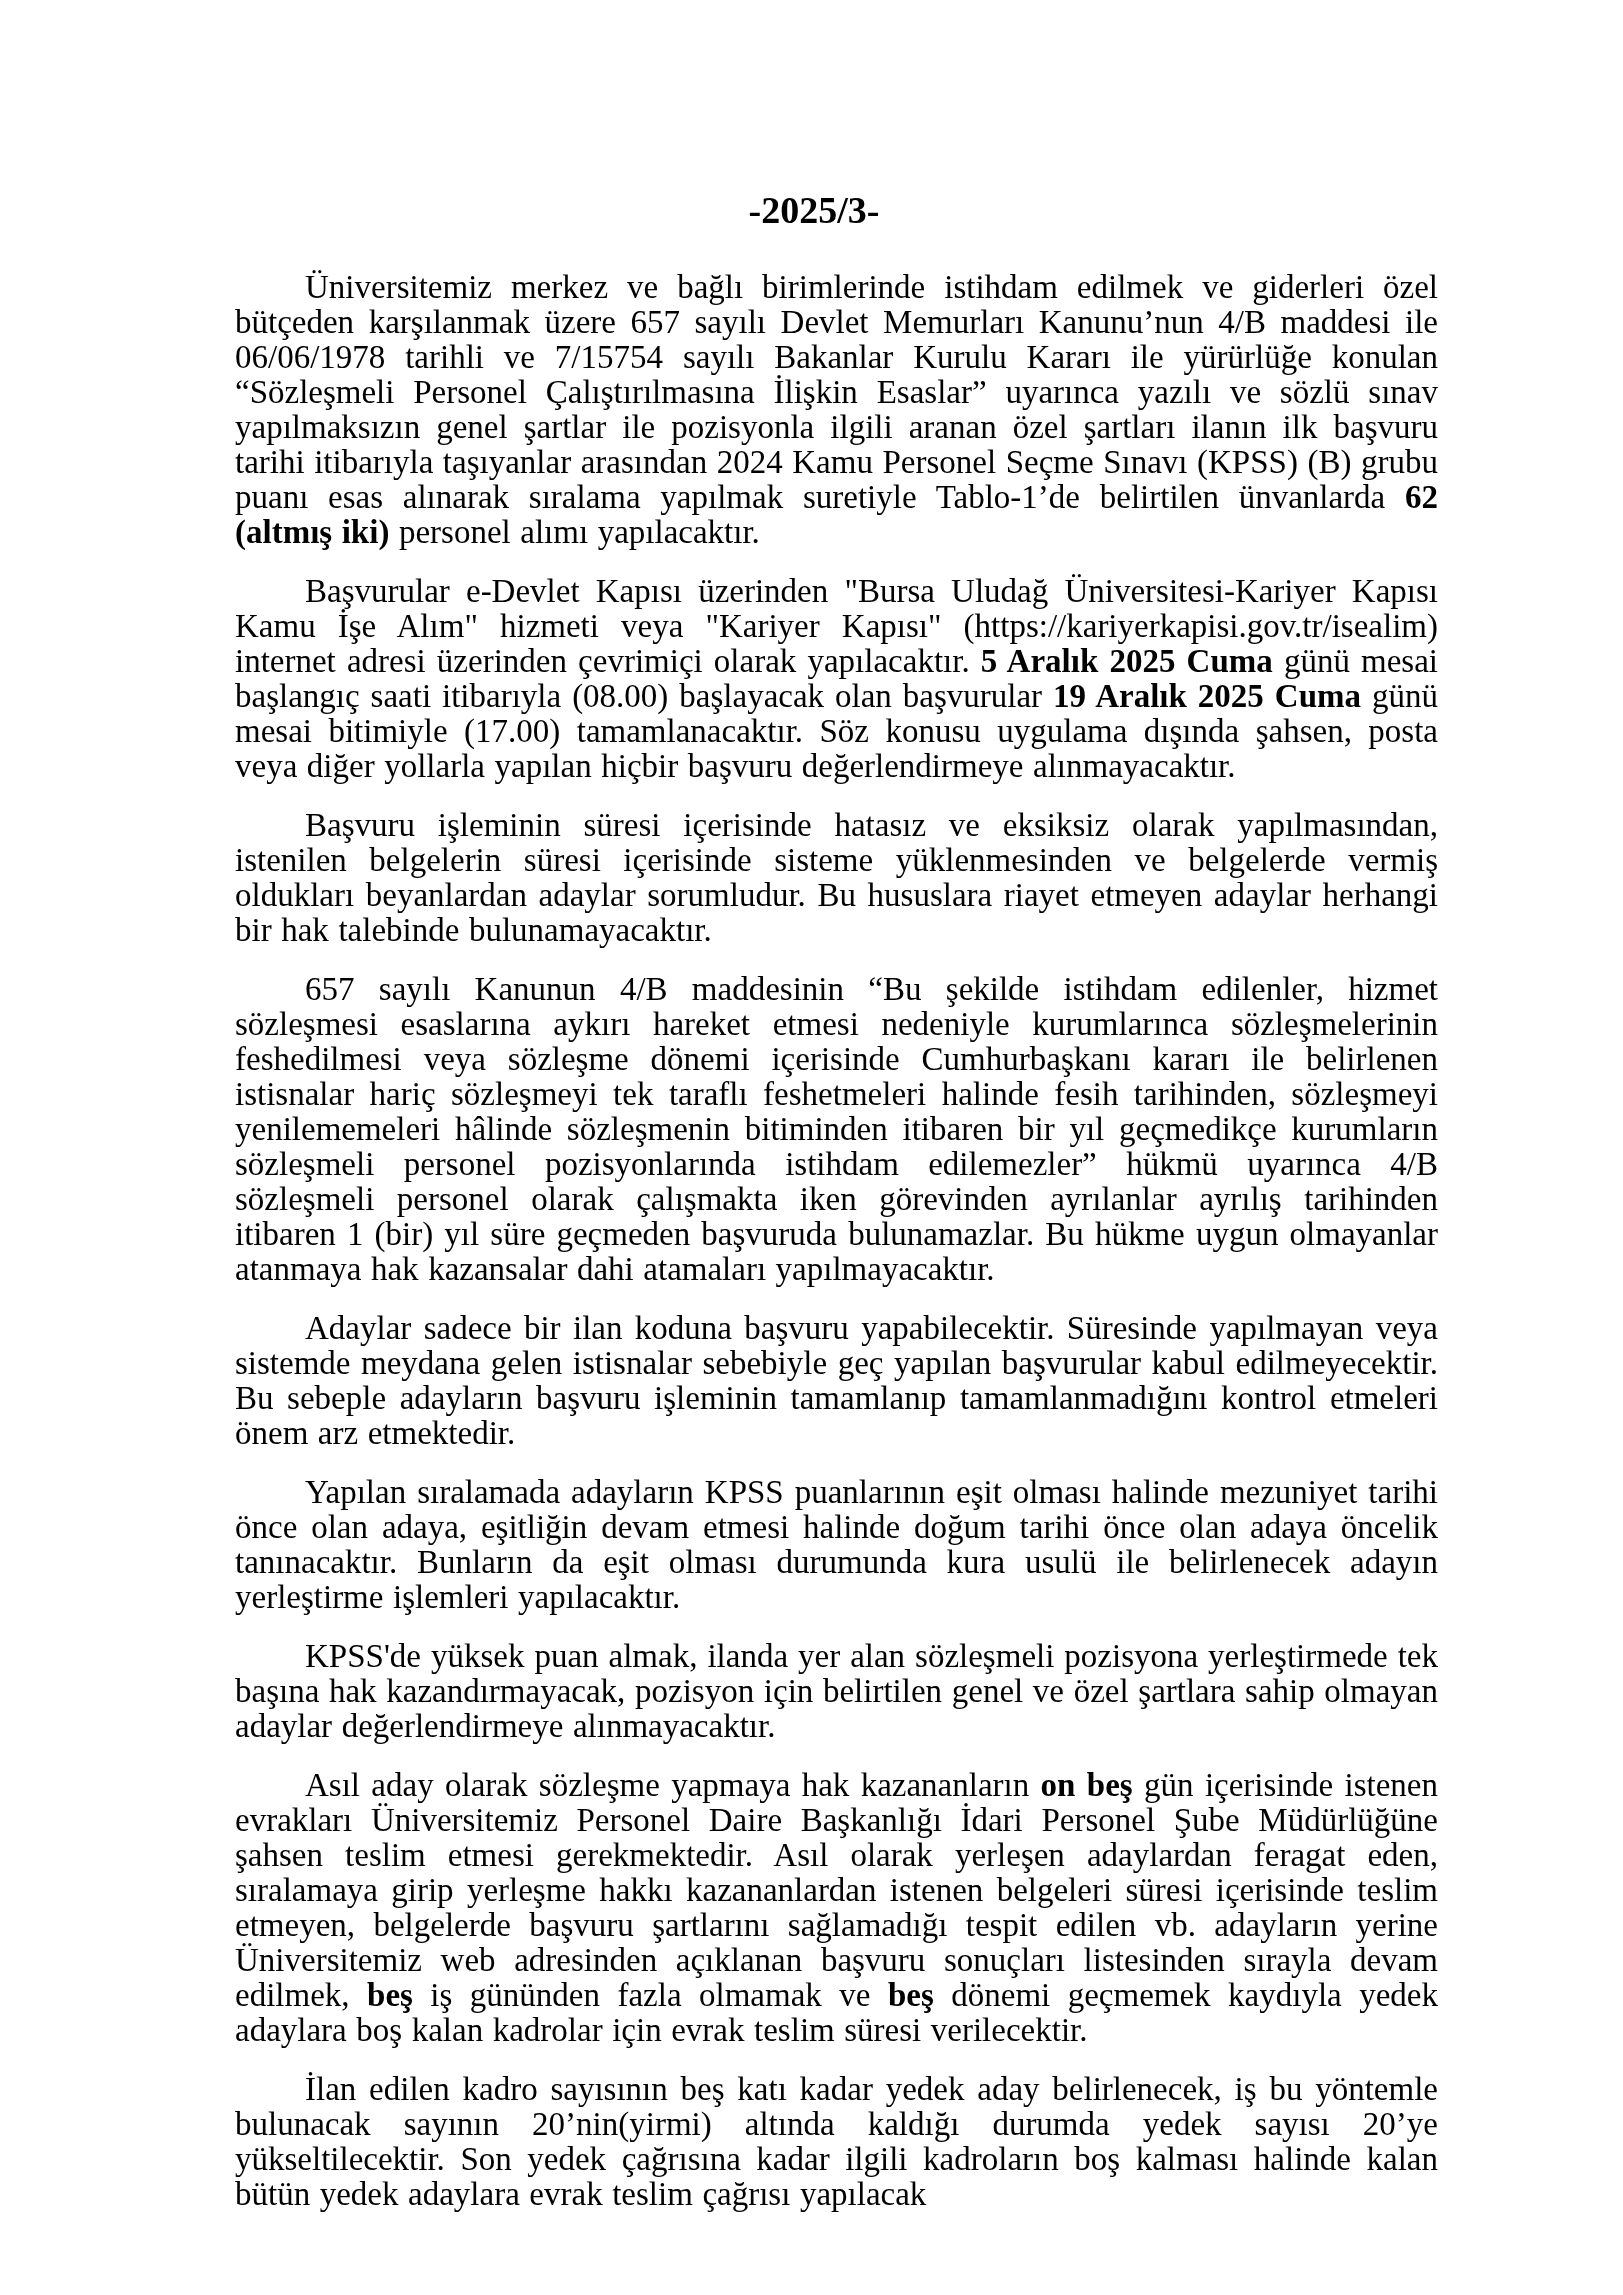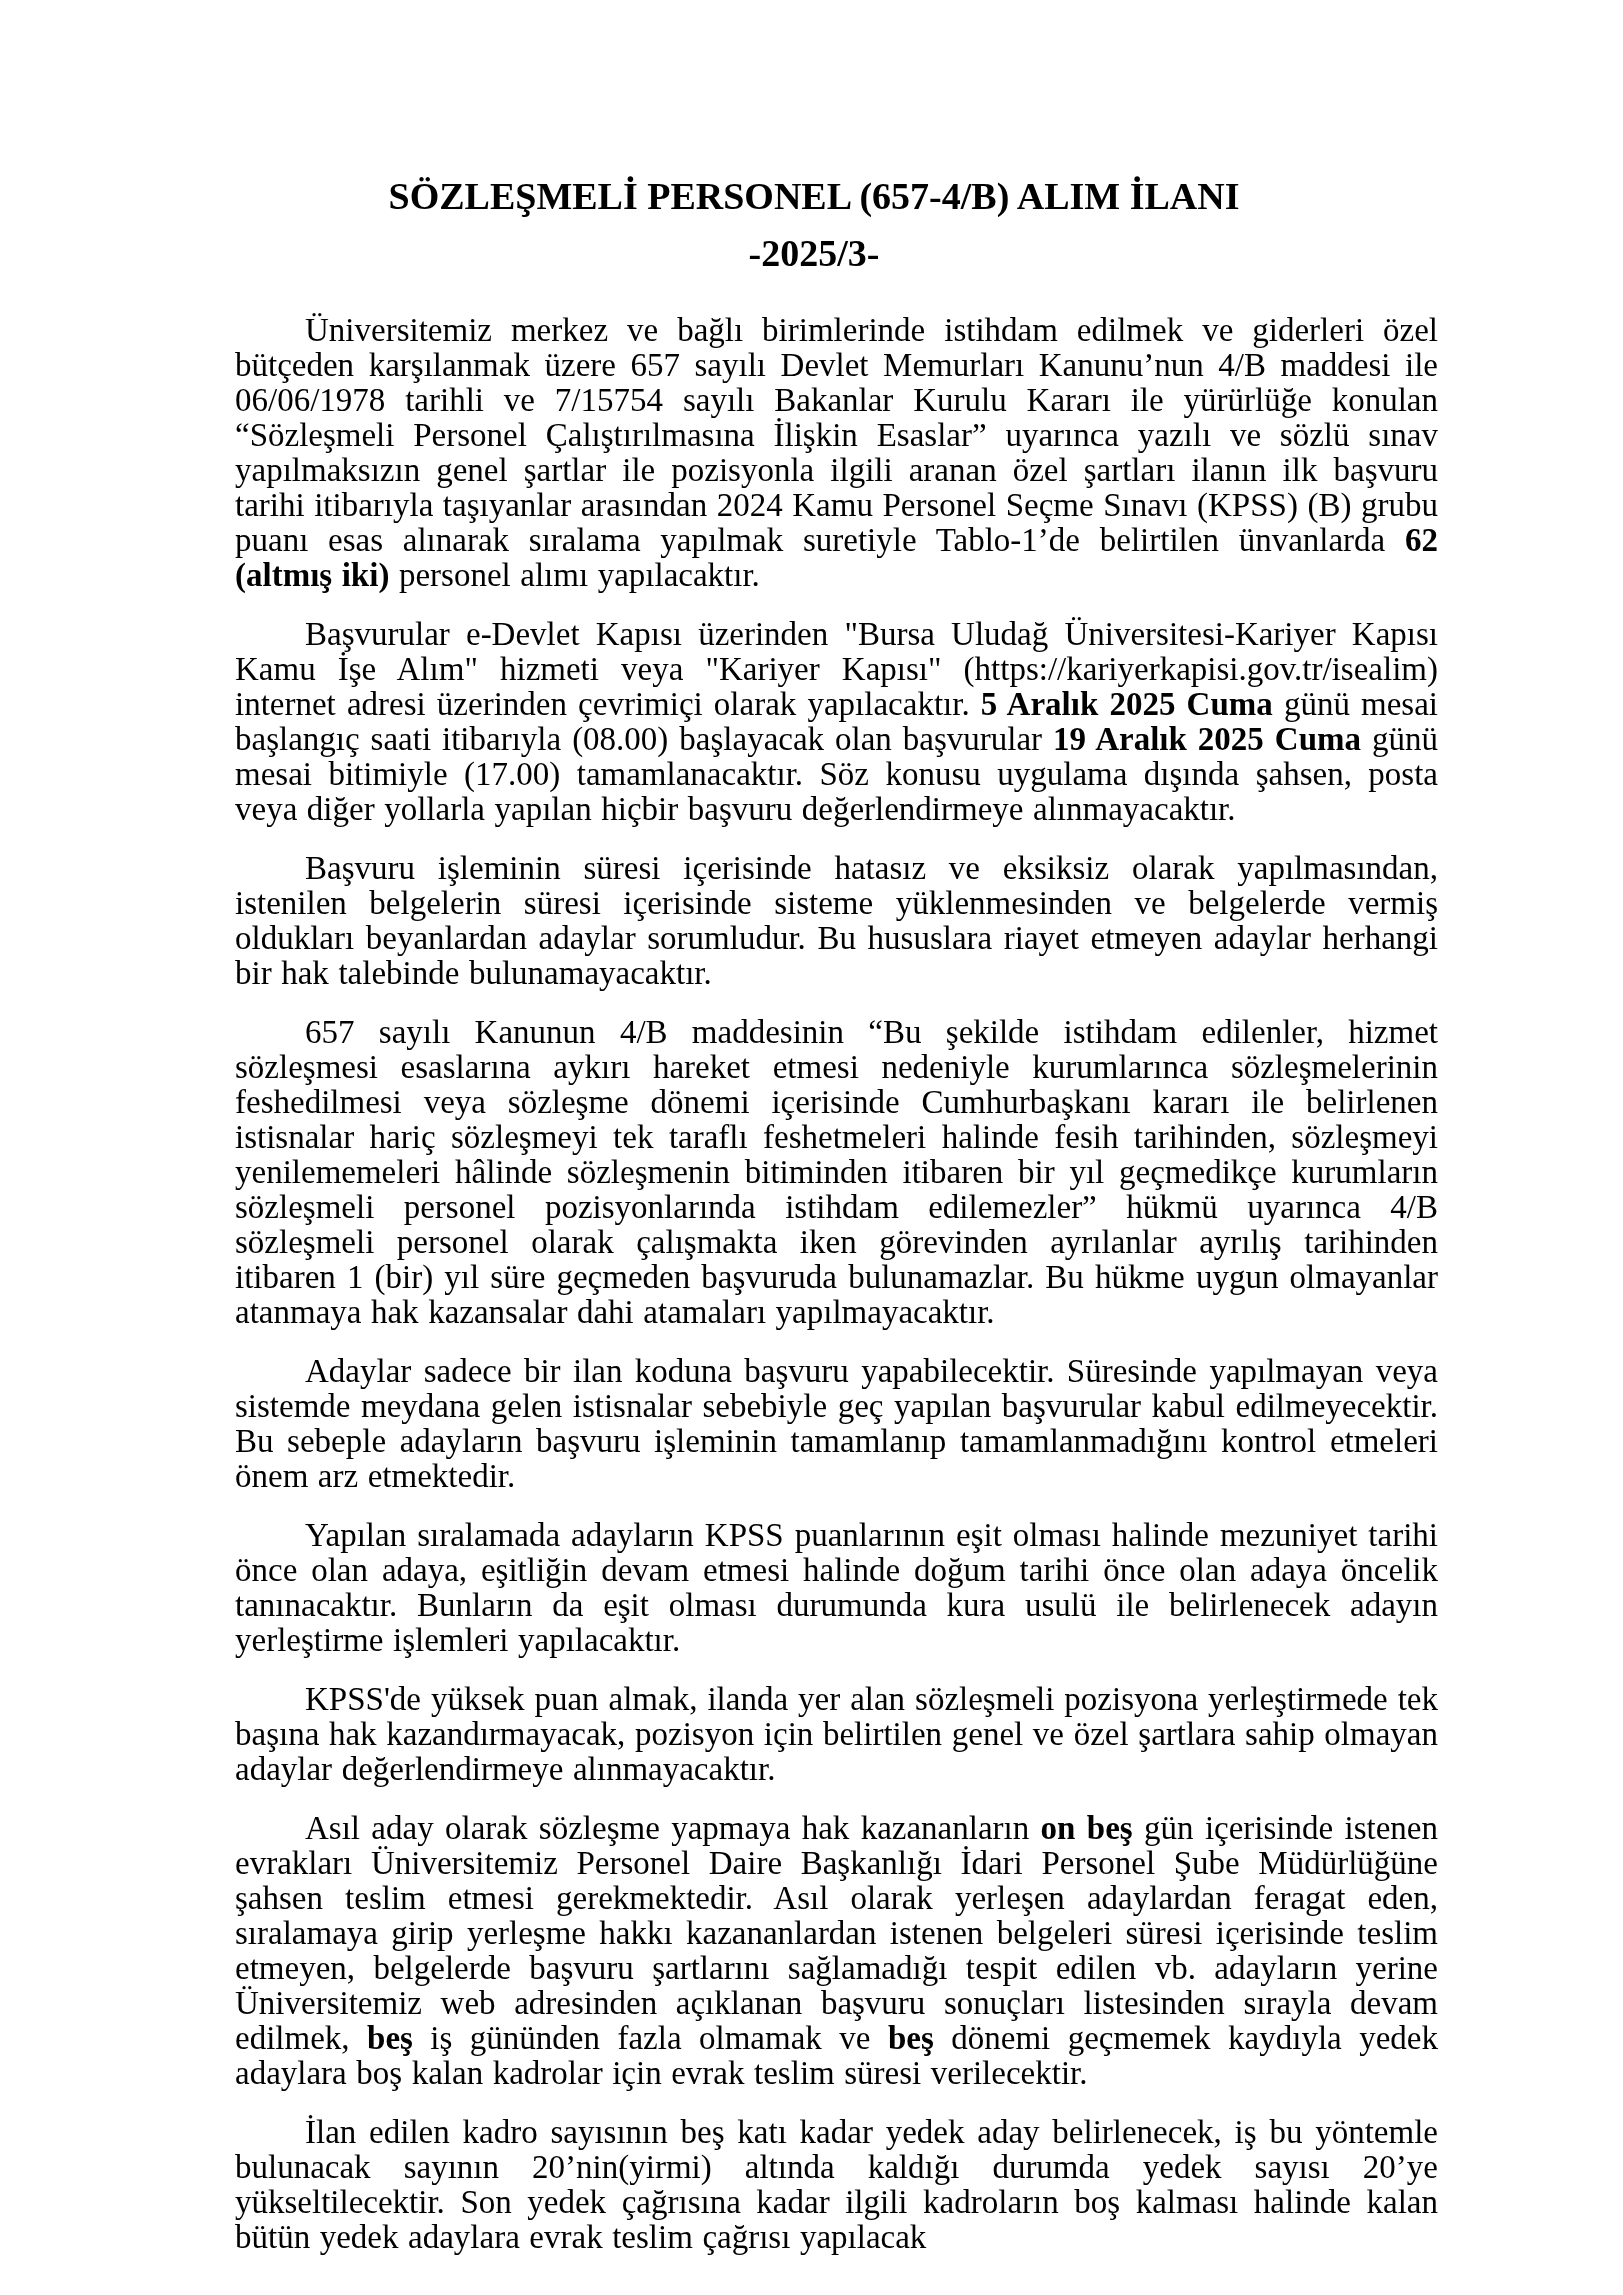--- a/index.html
+++ b/index.html
@@ -48,21 +48,20 @@
     word-spacing: 1.3px;
   }
   .doc-body p span.b {
     font-weight: bold;
   }
 </style>
 </head>
 <body>
 
 <div class="page">
-  <div class="doc-title">SÖZLEŞMELİ PERSONEL (657-4/B) ALIM İLANI</div>
   <div class="doc-subtitle">-2025/3-</div>
   <div class="doc-body">
       <p><span>Üniversitemiz merkez ve bağlı birimlerinde istihdam edilmek ve giderleri özel bütçeden karşılanmak üzere 657 sayılı Devlet Memurları Kanunu’nun 4/B maddesi ile 06/06/1978 tarihli ve 7/15754 sayılı Bakanlar Kurulu Kararı ile yürürlüğe konulan “Sözleşmeli Personel Çalıştırılmasına İlişkin Esaslar” uyarınca yazılı ve sözlü sınav yapılmaksızın genel şartlar ile pozisyonla ilgili aranan özel şartları ilanın ilk başvuru tarihi itibarıyla taşıyanlar arasından 2024 Kamu Personel Seçme Sınavı (KPSS) (B) grubu puanı esas alınarak sıralama yapılmak suretiyle Tablo-1’de belirtilen ünvanlarda </span><span class="b">62 (altmış iki)</span><span> personel alımı yapılacaktır.</span></p>
       <p><span>Başvurular e-Devlet Kapısı üzerinden "Bursa Uludağ Üniversitesi-Kariyer Kapısı Kamu İşe Alım" hizmeti veya "Kariyer Kapısı" (https://kariyerkapisi.gov.tr/isealim) internet adresi üzerinden çevrimiçi olarak yapılacaktır. </span><span class="b">5 Aralık 2025 Cuma</span><span> günü mesai başlangıç saati itibarıyla (08.00) başlayacak olan başvurular </span><span class="b">19 Aralık 2025 Cuma</span><span> günü mesai bitimiyle (17.00) tamamlanacaktır. Söz konusu uygulama dışında şahsen, posta veya diğer yollarla yapılan hiçbir başvuru değerlendirmeye alınmayacaktır.</span></p>
       <p><span>Başvuru işleminin süresi içerisinde hatasız ve eksiksiz olarak yapılmasından, istenilen belgelerin süresi içerisinde sisteme yüklenmesinden ve belgelerde vermiş oldukları beyanlardan adaylar sorumludur. Bu hususlara riayet etmeyen adaylar herhangi bir hak talebinde bulunamayacaktır.</span></p>
       <p><span>657 sayılı Kanunun 4/B maddesinin “Bu şekilde istihdam edilenler, hizmet sözleşmesi esaslarına aykırı hareket etmesi nedeniyle kurumlarınca sözleşmelerinin feshedilmesi veya sözleşme dönemi içerisinde Cumhurbaşkanı kararı ile belirlenen istisnalar hariç sözleşmeyi tek taraflı feshetmeleri halinde fesih tarihinden, sözleşmeyi yenilememeleri hâlinde sözleşmenin bitiminden itibaren bir yıl geçmedikçe kurumların sözleşmeli personel pozisyonlarında istihdam edilemezler” hükmü uyarınca 4/B sözleşmeli personel olarak çalışmakta iken görevinden ayrılanlar ayrılış tarihinden itibaren 1 (bir) yıl süre geçmeden başvuruda bulunamazlar. Bu hükme uygun olmayanlar atanmaya hak kazansalar dahi atamaları yapılmayacaktır.</span></p>
       <p><span>Adaylar sadece bir ilan koduna başvuru yapabilecektir. Süresinde yapılmayan veya sistemde meydana gelen istisnalar sebebiyle geç yapılan başvurular kabul edilmeyecektir. Bu sebeple adayların başvuru işleminin tamamlanıp tamamlanmadığını kontrol etmeleri önem arz etmektedir.</span></p>
       <p><span>Yapılan sıralamada adayların KPSS puanlarının eşit olması halinde mezuniyet tarihi önce olan adaya, eşitliğin devam etmesi halinde doğum tarihi önce olan adaya öncelik tanınacaktır. Bunların da eşit olması durumunda kura usulü ile belirlenecek adayın yerleştirme işlemleri yapılacaktır.</span></p>
       <p><span>KPSS'de yüksek puan almak, ilanda yer alan sözleşmeli pozisyona yerleştirmede tek başına hak kazandırmayacak, pozisyon için belirtilen genel ve özel şartlara sahip olmayan adaylar değerlendirmeye alınmayacaktır.</span></p>
       <p><span>Asıl aday olarak sözleşme yapmaya hak kazananların </span><span class="b">on beş</span><span> gün içerisinde istenen evrakları Üniversitemiz Personel Daire Başkanlığı İdari Personel Şube Müdürlüğüne şahsen teslim etmesi gerekmektedir. Asıl olarak yerleşen adaylardan feragat eden, sıralamaya girip yerleşme hakkı kazananlardan istenen belgeleri süresi içerisinde teslim etmeyen, belgelerde başvuru şartlarını sağlamadığı tespit edilen vb. adayların yerine Üniversitemiz web adresinden açıklanan başvuru sonuçları listesinden sırayla devam edilmek, </span><span class="b">beş</span><span> iş gününden fazla olmamak ve </span><span class="b">beş</span><span> dönemi geçmemek kaydıyla yedek adaylara boş kalan kadrolar için evrak teslim süresi verilecektir.</span></p>

